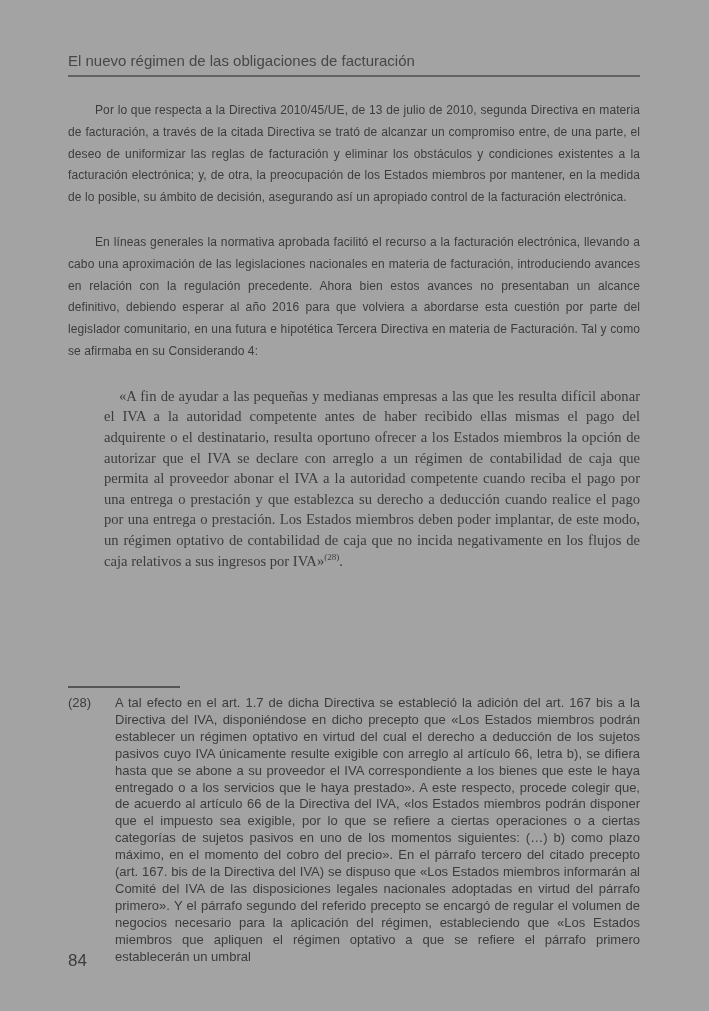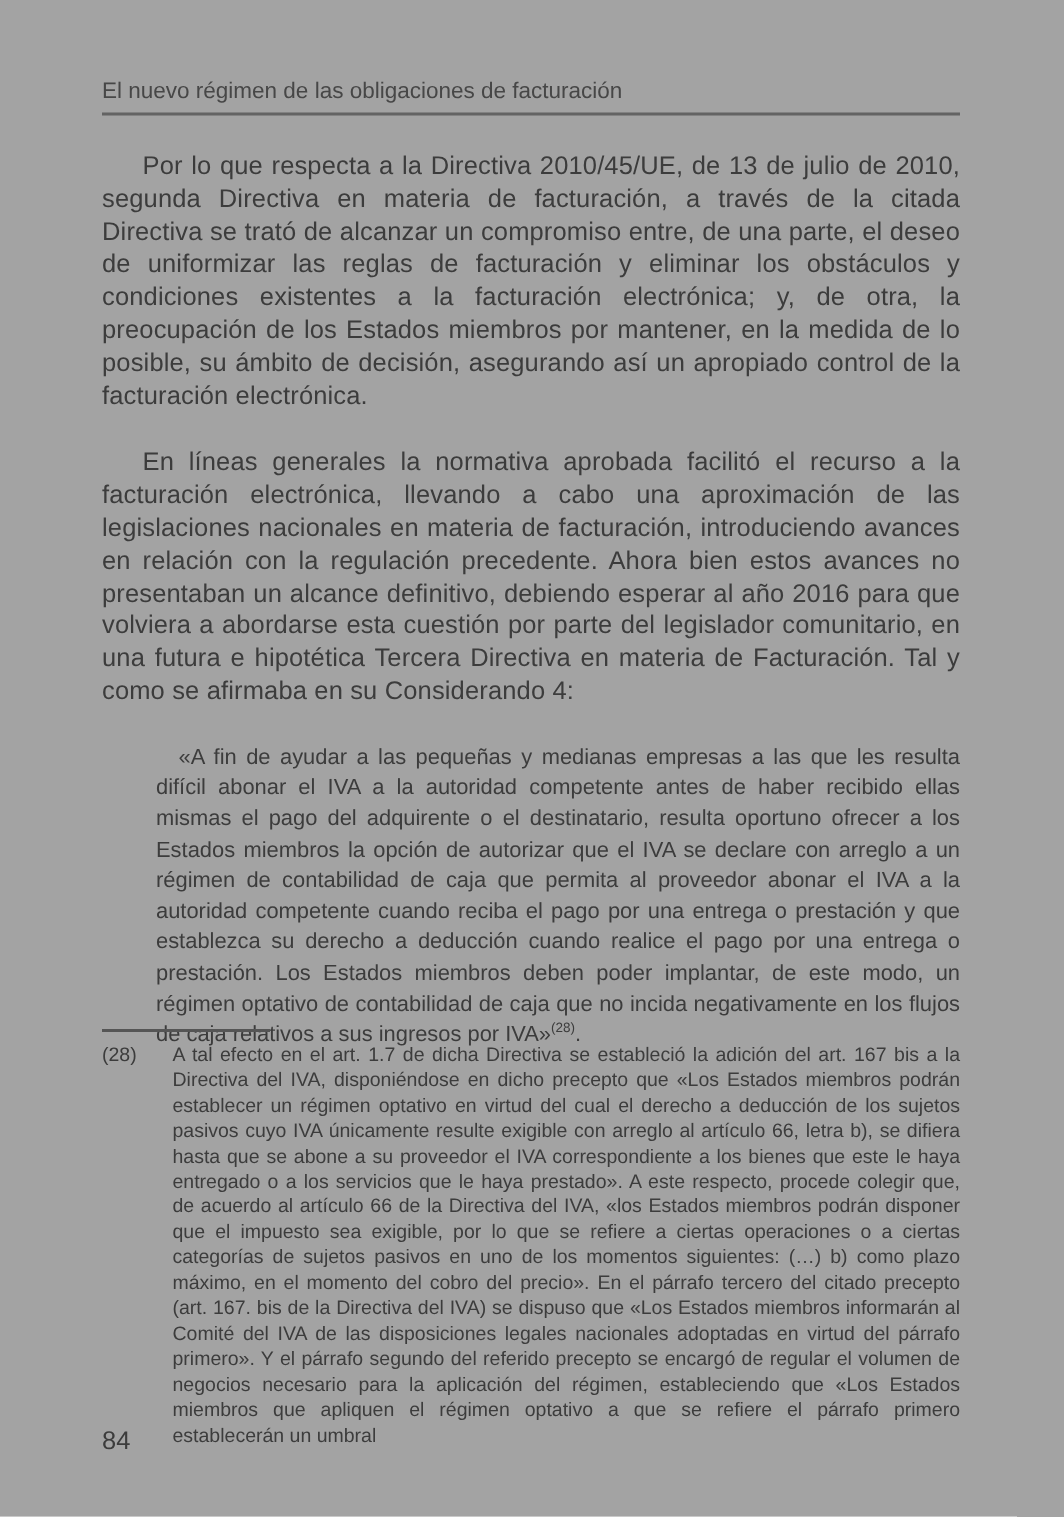--- a/index.html
+++ b/index.html
@@ -27,35 +27,36 @@
     line-height: 18px;
     color: #474747;
     padding-bottom: 5px;
   }
   .header-rule {
     border: none;
     border-top: 2px solid #636363;
   }
   p.body-par {
     margin-top: 23px;
-    font-size: 17px;
+    font-size: 12px;
     line-height: 21.8px;
     text-align: justify;
     text-indent: 27px;
     letter-spacing: 0.1px;
     hyphens: auto;
   }
   blockquote.quote {
     margin-top: 23px;
     margin-left: 36px;
     font-size: 14.6px;
     line-height: 20.6px;
     text-align: justify;
     text-indent: 15px;
     hyphens: auto;
+    font-family: Liberation Serif, serif;
   }
   .fn-ref {
     font-size: 9px;
     vertical-align: super;
     line-height: 0;
   }
   .footnote-area {
     position: absolute;
     top: 686px;
     left: 68px;

